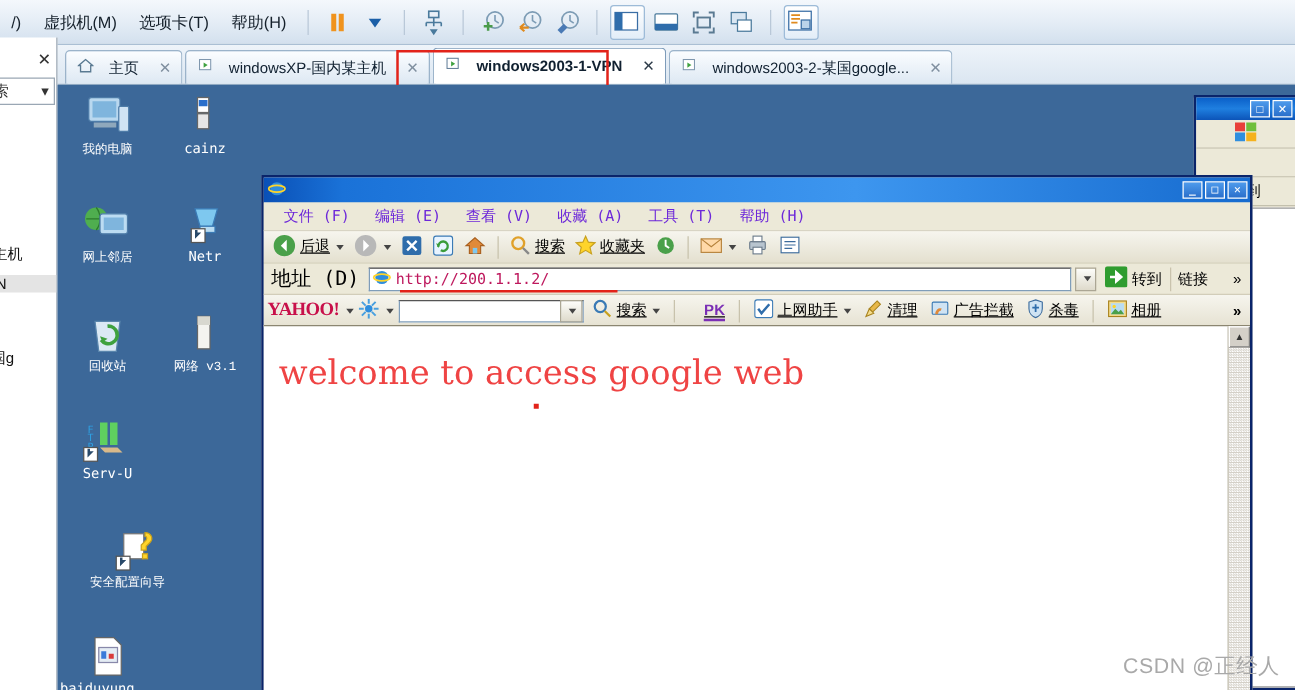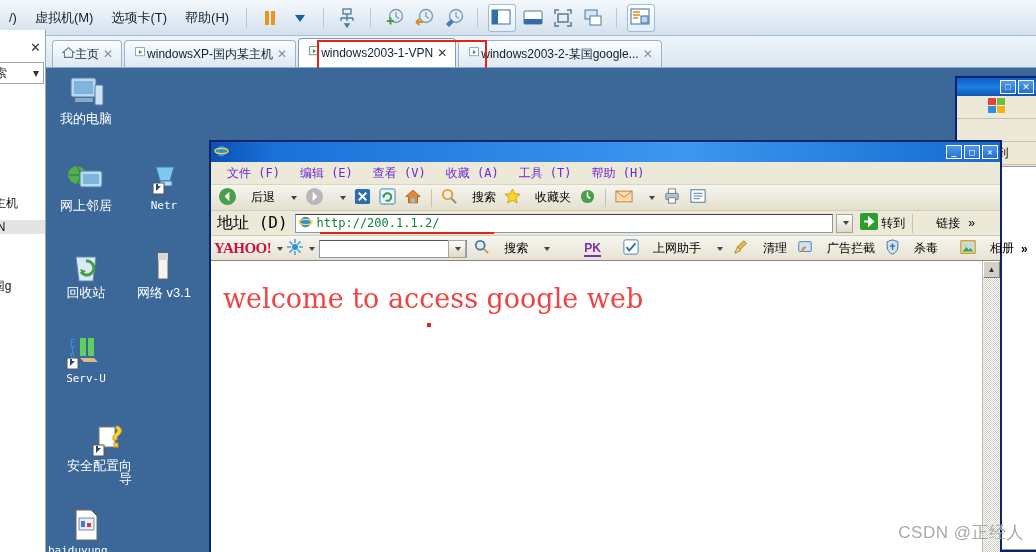--- a/index.html
+++ b/index.html
@@ -21,29 +21,29 @@
   .vm-tool svg{display:block;}
   .vm-tool.framed{border:1px solid #9dbbd8;border-radius:3px;background:linear-gradient(to bottom,#ffffff,#e2edf8);}
   
   #vmw-tabstrip{
     position:absolute;left:0;top:36px;width:1036px;height:32px;
     background:linear-gradient(to bottom,#eef4fa,#dbe6f1);
     border-bottom:1px solid #8fa9c2;box-sizing:border-box;
     display:flex;align-items:flex-end;padding-left:52px;
   }
   .vm-tab{
-    height:27px;display:flex;align-items:center;gap:0;
+    height:27px;display:flex;align-items:center;gap:12px;
     padding:0 8px 0 9px;margin-right:2px;box-sizing:border-box;
     border:1px solid #9bb3ca;border-bottom:none;
     border-radius:4px 4px 0 0;
     background:linear-gradient(to bottom,#fbfdff,#dde8f3);
     font-size:12px;color:#102030;white-space:nowrap;cursor:default;
   }
   .vm-tab.active{
-    background:#ffffff;height:29px;font-weight:normal;
+    background:#ffffff;height:29px;font-weight:bold;
     border-color:#7e9cba;
   }
   .vm-tab .tabclose{color:#7f8f9f;font-size:12px;margin-left:4px;}
   .vm-tab.active .tabclose{color:#2c3a48;}
   #tab-highlight{
     position:absolute;left:317px;top:40px;width:170px;height:32px;
     border:2px solid #e2231a;box-sizing:border-box;pointer-events:none;
   }
   
   #library{
@@ -61,21 +61,21 @@
   .lib-item{position:absolute;left:-30px;width:76px;white-space:nowrap;color:#111;}
   .lib-item.sel{background:#e4e4e4;}
   
   #guest{
     position:absolute;left:46px;top:68px;width:990px;height:484px;
     background:#3c6899;overflow:hidden;
   }
   .deskicon{position:absolute;width:76px;text-align:center;color:#ffffff;
     font-family:"DejaVu Sans Mono","Liberation Mono",monospace;font-size:11px;line-height:12px;}
   .deskicon .glyph{display:block;height:34px;margin-bottom:3px;}
-  .deskicon .cn{font-family:Liberation Sans, sans-serif;font-size:13px;}
+  .deskicon .cn{font-family:Liberation Mono, monospace;font-size:10px;}
   
   #bgwin{
     position:absolute;left:909px;top:8px;width:81px;height:476px;
     background:#ece9d8;border:2px solid #0a246a;border-right:none;box-sizing:border-box;
   }
   #bgwin .bgtitle{height:18px;background:linear-gradient(to bottom,#0a5fc8,#1f7fe0 50%,#0c54b8);
     display:flex;align-items:center;justify-content:flex-end;padding-right:2px;}
   .winbtn{width:16px;height:14px;margin-left:2px;border:1px solid #fff;
     background:linear-gradient(to bottom,#4e9bec,#2a6fcb);color:#fff;font-size:9px;
     display:flex;align-items:center;justify-content:center;box-sizing:border-box;}
@@ -97,39 +97,39 @@
     height:22px;background:#ece9d8;border-bottom:1px solid #d8d4c4;
     display:flex;align-items:center;padding-left:6px;
     font-family:"DejaVu Sans Mono","Liberation Mono",monospace;font-size:12px;color:#6d28d9;
   }
   #ie-menubar .mi{padding:2px 10px;white-space:nowrap;}
   #ie-toolbar{
     height:25px;background:linear-gradient(to bottom,#f6f5ee,#e4e0cf);
     border-bottom:1px solid #d2cdb9;display:flex;align-items:center;gap:2px;padding-left:4px;
     font-size:12px;color:#000;
   }
-  .tbbtn{display:flex;align-items:center;gap:14px;padding:1px 3px;white-space:nowrap;}
+  .tbbtn{display:flex;align-items:center;gap:3px;padding:1px 3px;white-space:nowrap;text-decoration:underline;}
   .tbsep{width:1px;height:18px;background:#c8c2ac;margin:0 4px;}
   .caret{width:0;height:0;border-left:3px solid transparent;border-right:3px solid transparent;
     border-top:4px solid #444;display:inline-block;margin-left:2px;}
   #ie-addrbar{
     height:24px;background:#ece9d8;border-bottom:1px solid #d2cdb9;
     display:flex;align-items:center;padding:0 2px;gap:3px;font-size:12px;
   }
   #addr-label{font-family:"DejaVu Sans Mono","Liberation Mono",monospace;font-size:16px;padding:0 4px;white-space:nowrap;}
   #addr-input{
     flex:1;height:19px;background:#fff;border:1px solid #7f9db9;border-top-color:#404040;
     display:flex;align-items:center;gap:4px;padding-left:2px;position:relative;box-sizing:border-box;
   }
-  #addr-text{font-family:"DejaVu Sans Mono","Liberation Mono",monospace;font-size:12px;color:#15803d;}
+  #addr-text{font-family:"DejaVu Sans Mono","Liberation Mono",monospace;font-size:12px;color:#be185d;}
   #addr-underline{position:absolute;left:24px;bottom:-2px;width:174px;height:2px;background:#e2231a;}
   #addr-drop{width:17px;height:19px;border:1px solid #aba694;background:linear-gradient(to bottom,#fdfdfa,#dedacb);
     display:flex;align-items:center;justify-content:center;box-sizing:border-box;}
   .goBtn{display:flex;align-items:center;gap:3px;padding:1px 4px;white-space:nowrap;}
-  #links-btn{display:flex;align-items:center;gap:8px;padding:1px 23px;border-left:1px solid #c9c3ad;white-space:nowrap;}
+  #links-btn{display:flex;align-items:center;gap:20px;padding:1px 5px;border-left:1px solid #c9c3ad;white-space:nowrap;}
   #ie-yahoobar{
     height:25px;background:linear-gradient(to bottom,#f6f5ee,#e6e2d2);
     border-bottom:1px solid #b8b29c;display:flex;align-items:center;gap:4px;padding:0 3px;font-size:12px;
   }
   #yahoo-logo{font-family:"Liberation Serif","DejaVu Serif",serif;font-weight:bold;font-size:15px;color:#c8104a;letter-spacing:-.5px;}
   #yahoo-input{flex:0 0 148px;height:18px;background:#fff;border:1px solid #7f9db9;border-top-color:#555;
     display:flex;align-items:center;justify-content:flex-end;box-sizing:border-box;}
   #ie-content{
     position:absolute;left:0;right:0;top:118px;bottom:0;background:#ffffff;
     border-top:1px solid #8b8671;
@@ -367,20 +367,30 @@
       <svg width="40" height="34" viewBox="0 0 40 34">
           <path d="M10 2h15l6 6v24H10z" fill="#fff" stroke="#666"></path>
           <rect x="13" y="10" width="15" height="12" fill="#e4ecf4" stroke="#88a"></rect>
           <rect x="15" y="13" width="4" height="6" fill="#3a7ad9"></rect>
           <rect x="21" y="15" width="4" height="4" fill="#d93a3a"></rect>
         </svg>
     </span>
     <span>baiduyung...</span>
   </div>
 
+  <div class="deskicon" style="left:80px;top:8px;">
+    <span class="glyph">
+      <svg width="40" height="34" viewBox="0 0 40 34">
+          <rect x="14" y="2" width="9" height="12" fill="#fff" stroke="#666"></rect>
+          <rect x="15" y="4" width="7" height="5" fill="#2a6fcb"></rect>
+          <rect x="14" y="15" width="9" height="12" fill="#e6e6e6" stroke="#666"></rect>
+        </svg>
+    </span>
+    <span>cainz</span>
+  </div>
   <div class="deskicon" style="left:80px;top:95px;">
     <span class="glyph">
       <svg width="40" height="34" viewBox="0 0 40 34">
           <path d="M12 4h18l-4 14H16z" fill="#7ec8ef" stroke="#3a7ab5"></path>
           <rect x="16" y="18" width="12" height="5" fill="#b9dcf2" stroke="#3a7ab5"></rect>
           <rect x="9" y="20" width="11" height="11" fill="#fff" stroke="#555"></rect>
           <path d="M12 28l5-5h-3v-2h-2z" fill="#2a4a6a"></path>
         </svg>
     </span>
     <span>Netr</span>

